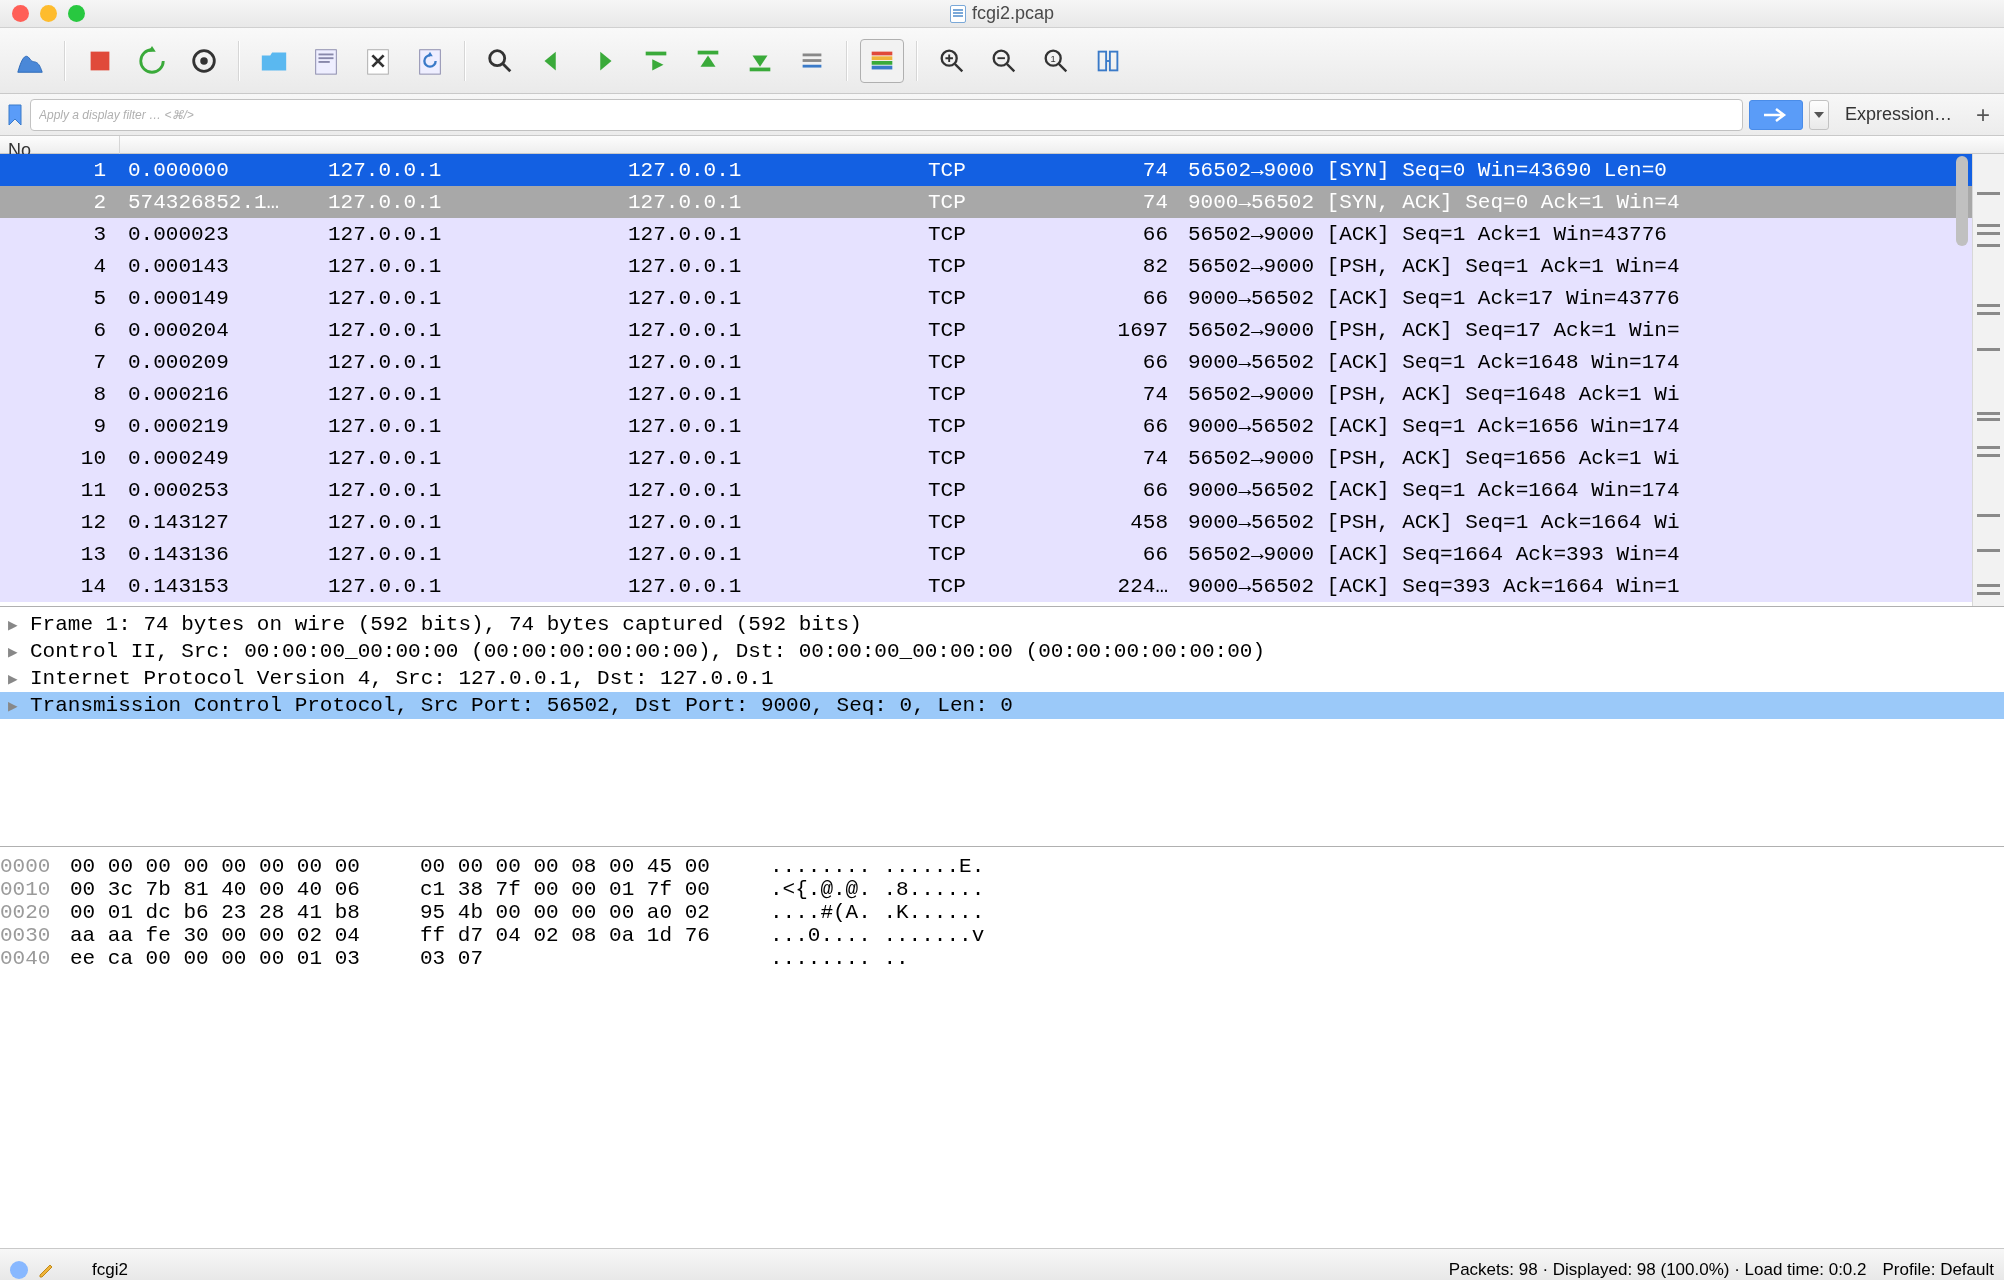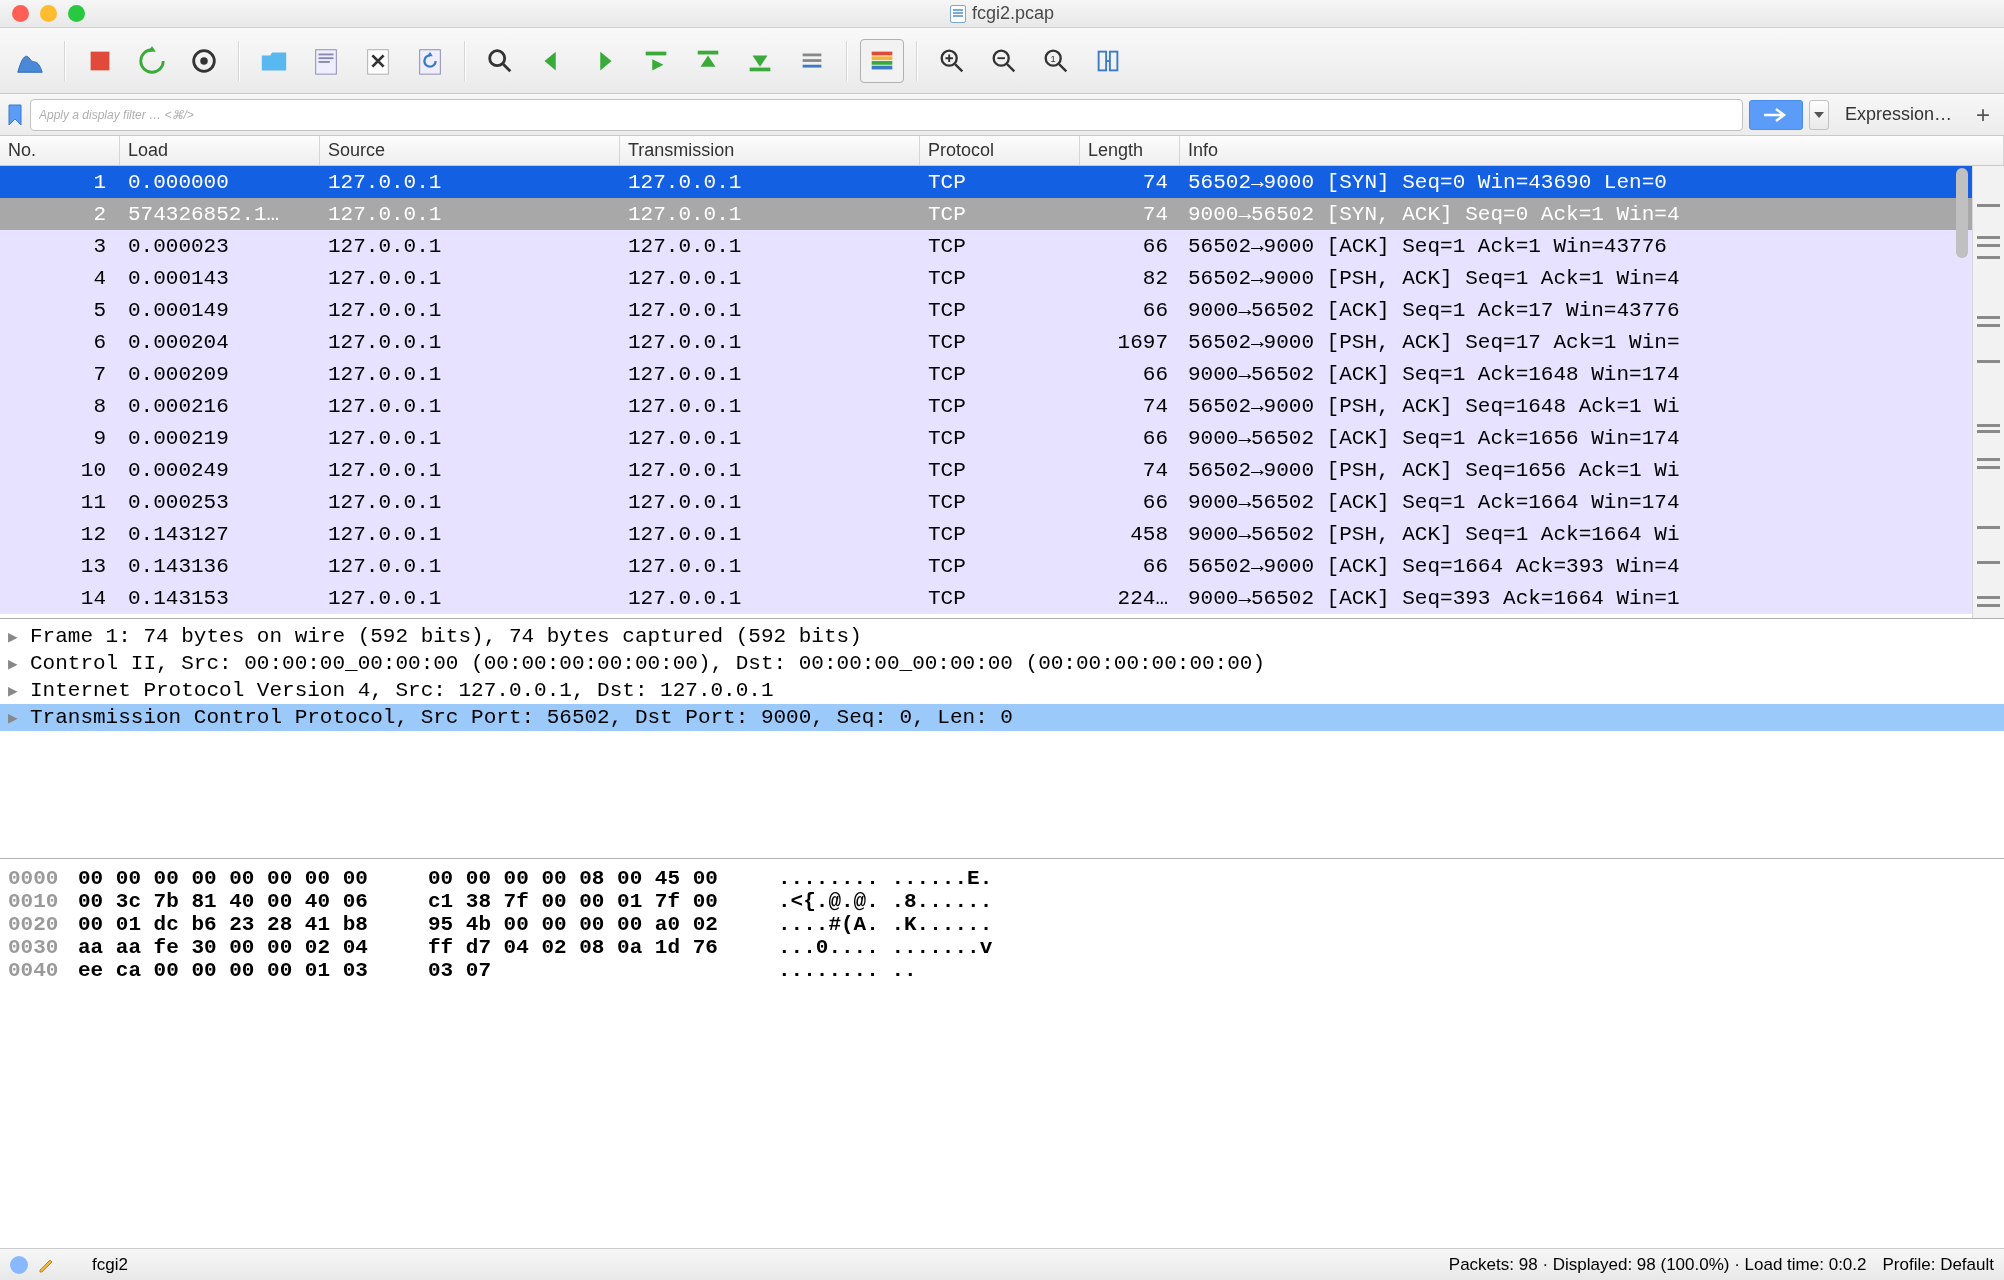--- a/index.html
+++ b/index.html
@@ -67,26 +67,27 @@
   font-family:inherit;
 }
 .filter-input::placeholder { color:#b0b0b0; font-style:italic;}
 .apply-btn {
   height:30px; width:54px; background:#5a9cf8; border-radius:3px; display:flex;align-items:center;justify-content:center;border:1px solid #4a8ce8;
 }
 .drop-toggle { width:20px; height:30px; border:1px solid #c2c2c2; border-radius:3px; display:flex;align-items:center;justify-content:center; background:linear-gradient(#fdfdfd,#e9e9e9);}
 .expr-btn { padding:0 10px; height:32px; font-size:18px; background:none; border:none; color:#333; cursor:pointer;}
 .plus-btn { width:30px; height:30px; font-size:24px; background:none; border:none; color:#555;}
 .columns {
-  height:30px;
+  height:18px;
   background:linear-gradient(#fdfdfd,#eeeeee);
   border-bottom:1px solid #c9c9c9;
   display:flex;
   font-size:18px;
   color:#333;
+  flex-direction:column;
 }
 .col { border-right:1px solid #d6d6d6; padding:4px 8px; display:flex; align-items:center;}
 .col.no { width:120px; }
 .col.time { width:200px; }
 .col.src { width:300px; }
 .col.dst { width:300px; }
 .col.proto { width:160px; }
 .col.len { width:100px; justify-content:flex-start;}
 .col.info { flex:1; }
 .packet-list {
@@ -129,30 +130,30 @@
 .tree-line { display:flex; align-items:center; padding:2px 8px; gap:8px;}
 .tree-line.hl { background:#9bc9f9; }
 .arrow { width:14px; color:#888; font-size:16px;}
 .hex-pane {
   background:#fff;
   border-top:1px solid #b0b0b0;
   font-family: Menlo, Monaco, "Courier New", monospace;
   font-size:21px;
   padding:8px 0;
 }
-.hex-line { display:flex; padding:0 8px;font-weight:bold; }
+.hex-line { display:flex; padding:0 0; }
 .hex-off { width:70px; color:#9a9a9a;}
 .hex-b1 { width:350px; }
 .hex-b2 { width:350px; }
 .hex-asc { flex:1; }
 .statusbar {
   height:32px;
   background:linear-gradient(#f7f7f7,#e8e8e8);
   border-top:1px solid #c9c9c9;
-  display:flex; align-items:center;
+  display:flex; align-items:flex-end;
   padding:0 10px;
   font-size:17px;
 }
 .status-left { flex:1; display:flex; align-items:center; gap:10px;}
 .status-right { display:flex; align-items:center; gap:16px;}
 .stat-icon{ width:18px;height:18px; border-radius:50%; background:#88b8ff;}
 .stat-edit{ width:18px;height:18px; display:inline-block;}
 </style>
 </head>
 <body>

